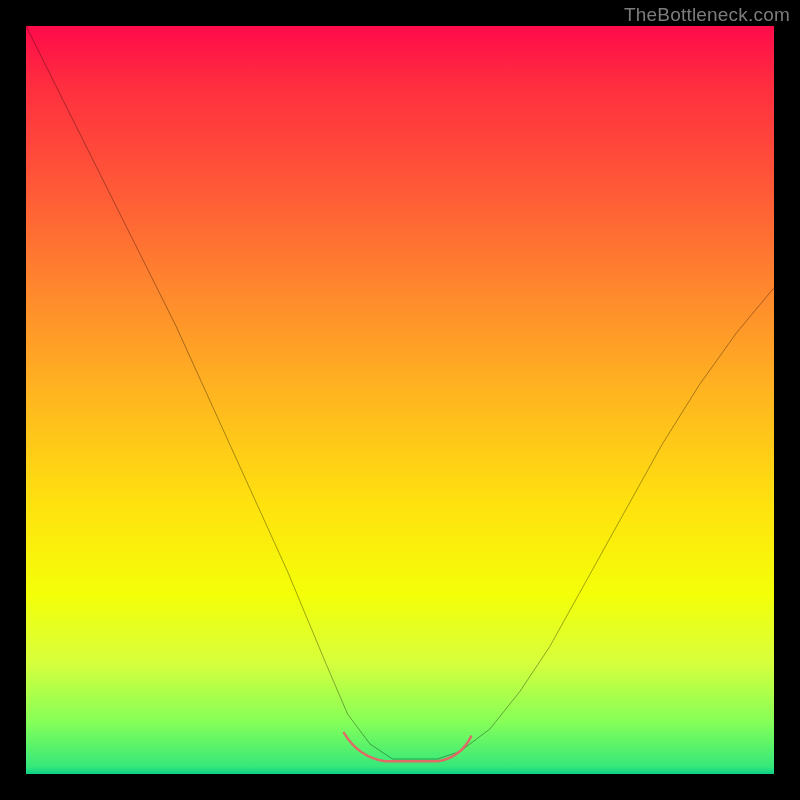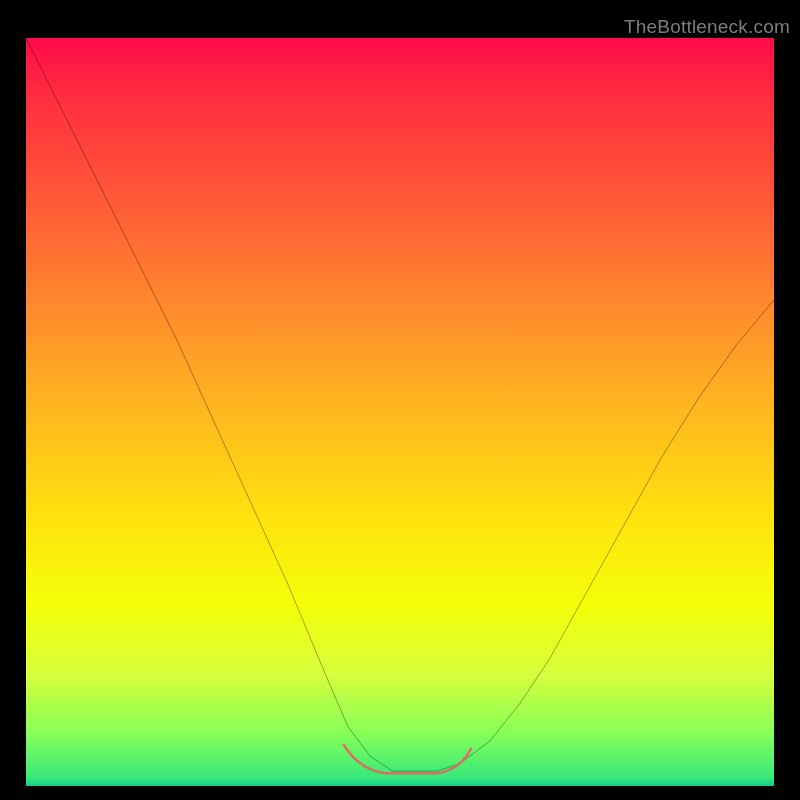--- a/index.html
+++ b/index.html
@@ -7,21 +7,21 @@
     padding: 0;
     width: 800px;
     height: 800px;
     overflow: hidden;
     background: #000000;
     font-family: Arial, Helvetica, sans-serif;
   }
   .frame {
     position: absolute;
     left: 0;
-    top: 12px;
+    top: 0;
     width: 800px;
     height: 584px;
     background: #000000;
   }
   .plot-area {
     position: absolute;
     left: 26px;
     top: 26px;
     width: 748px;
     height: 748px;

